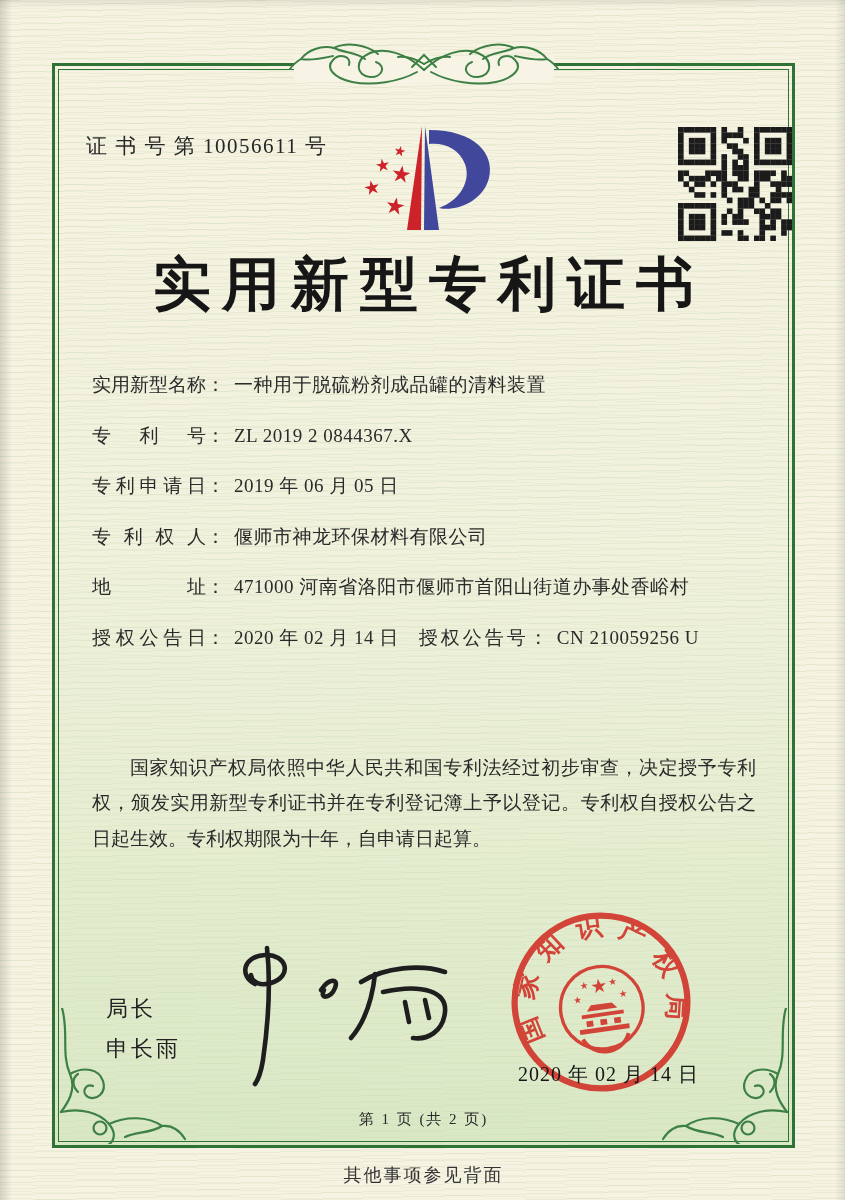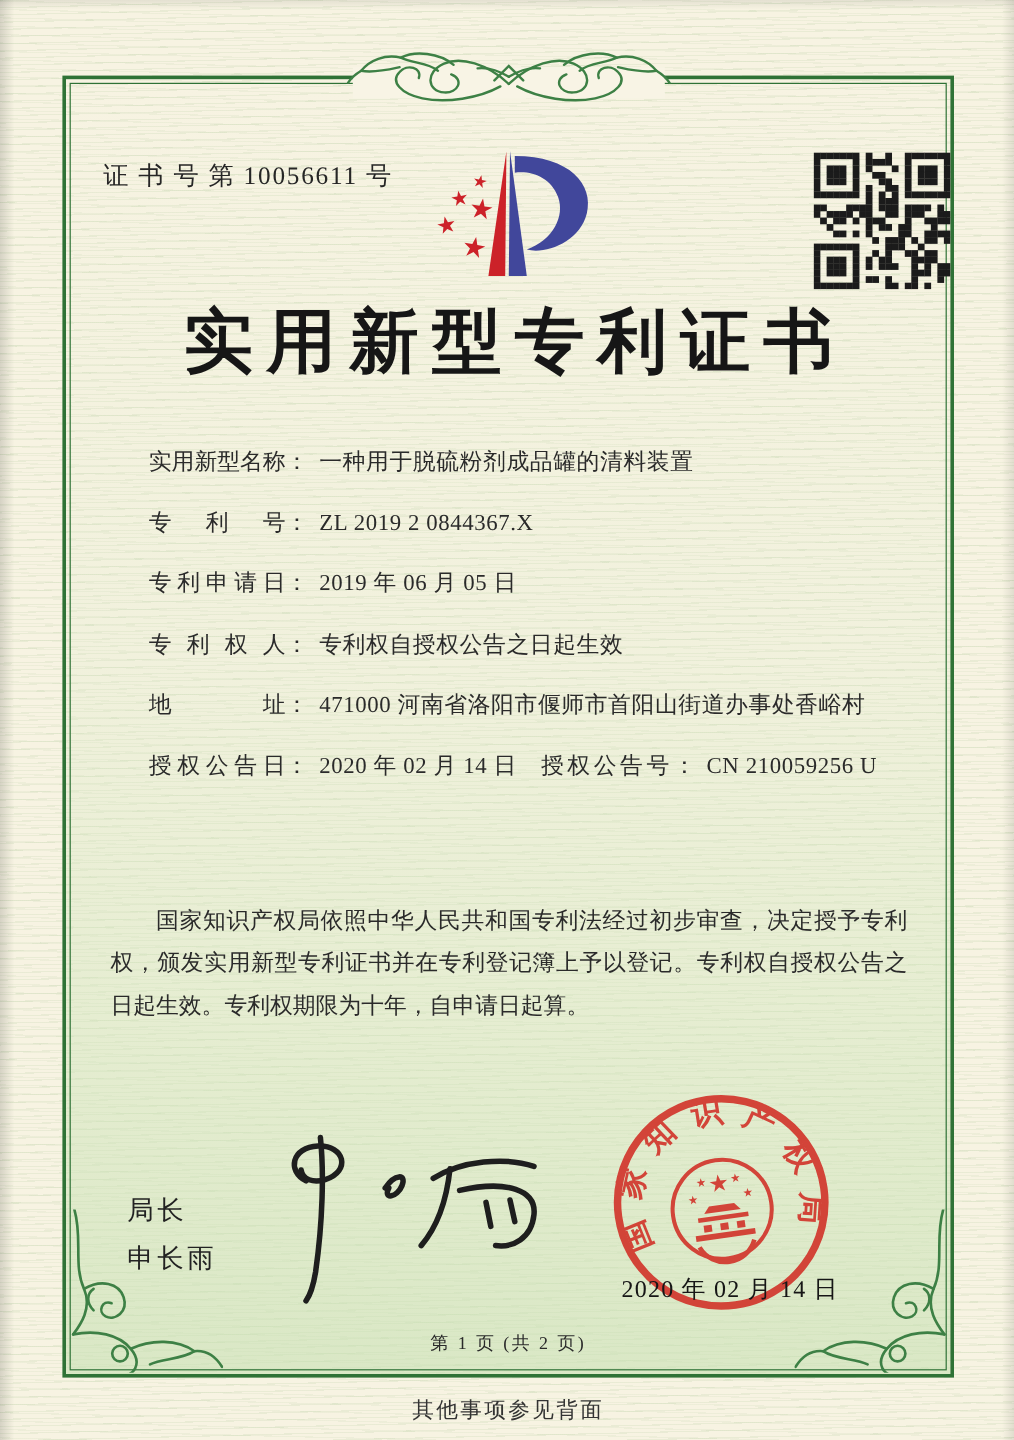--- a/index.html
+++ b/index.html
@@ -29,21 +29,21 @@
   .orn{position:absolute;z-index:4;pointer-events:none;}
 
   .cert-no{position:absolute;left:86px;top:132px;font-size:21px;color:#262626;letter-spacing:1.5px;}
   .logo{position:absolute;left:343px;top:118px;width:178px;height:120px;}
   .qr{position:absolute;left:678px;top:127px;width:114px;height:114px;}
   .title{position:absolute;left:52px;top:246px;width:743px;text-align:center;
          font-size:58px;font-weight:700;color:#161616;letter-spacing:11px;text-indent:11px;}
 
   .fields{position:absolute;left:92px;top:372px;width:680px;font-size:19px;color:#2a2a2a;}
   .frow{height:50.6px;white-space:nowrap;}
-  .flabel{display:inline-block;width:114px;text-align:justify;text-align-last:justify;vertical-align:top;margin-left:32px;}
+  .flabel{display:inline-block;width:114px;text-align:justify;text-align-last:justify;vertical-align:top;}
   .fsep{display:inline-block;margin-right:9px;}
   .fvalue{letter-spacing:0.5px;}
   .flabel2{display:inline-block;margin-left:20px;letter-spacing:3px;}
 
   .paras{position:absolute;left:92px;top:706px;width:664px;font-size:19px;color:#2a2a2a;
          line-height:35.4px;text-align:justify;margin-top:44px;}
   .paras p{margin:0;text-indent:2em;}
 
   .chief{position:absolute;left:106px;font-size:22px;color:#222;letter-spacing:3px;}
   .chief.t1{top:994px;} .chief.t2{top:1034px;}
@@ -364,21 +364,21 @@
       <div class="frow">
         <span class="flabel">实用新型名称</span><span class="fsep">：</span><span class="fvalue">一种用于脱硫粉剂成品罐的清料装置</span>
       </div>
       <div class="frow">
         <span class="flabel">专利号</span><span class="fsep">：</span><span class="fvalue">ZL 2019 2 0844367.X</span>
       </div>
       <div class="frow">
         <span class="flabel">专利申请日</span><span class="fsep">：</span><span class="fvalue">2019 年 06 月 05 日</span>
       </div>
       <div class="frow">
-        <span class="flabel">专利权人</span><span class="fsep">：</span><span class="fvalue">专利权自授权公告之日起生效</span>
+        <span class="flabel">专利权人</span><span class="fsep">：</span><span class="fvalue">偃师市神龙环保材料有限公司</span>
       </div>
       <div class="frow">
         <span class="flabel">地址</span><span class="fsep">：</span><span class="fvalue">471000 河南省洛阳市偃师市首阳山街道办事处香峪村</span>
       </div>
       <div class="frow">
         <span class="flabel">授权公告日</span><span class="fsep">：</span><span class="fvalue">2020 年 02 月 14 日</span><span class="flabel2">授权公告号</span><span class="fsep">：</span><span class="fvalue">CN 210059256 U</span>
       </div>
     </div>
 
     <div class="paras">

